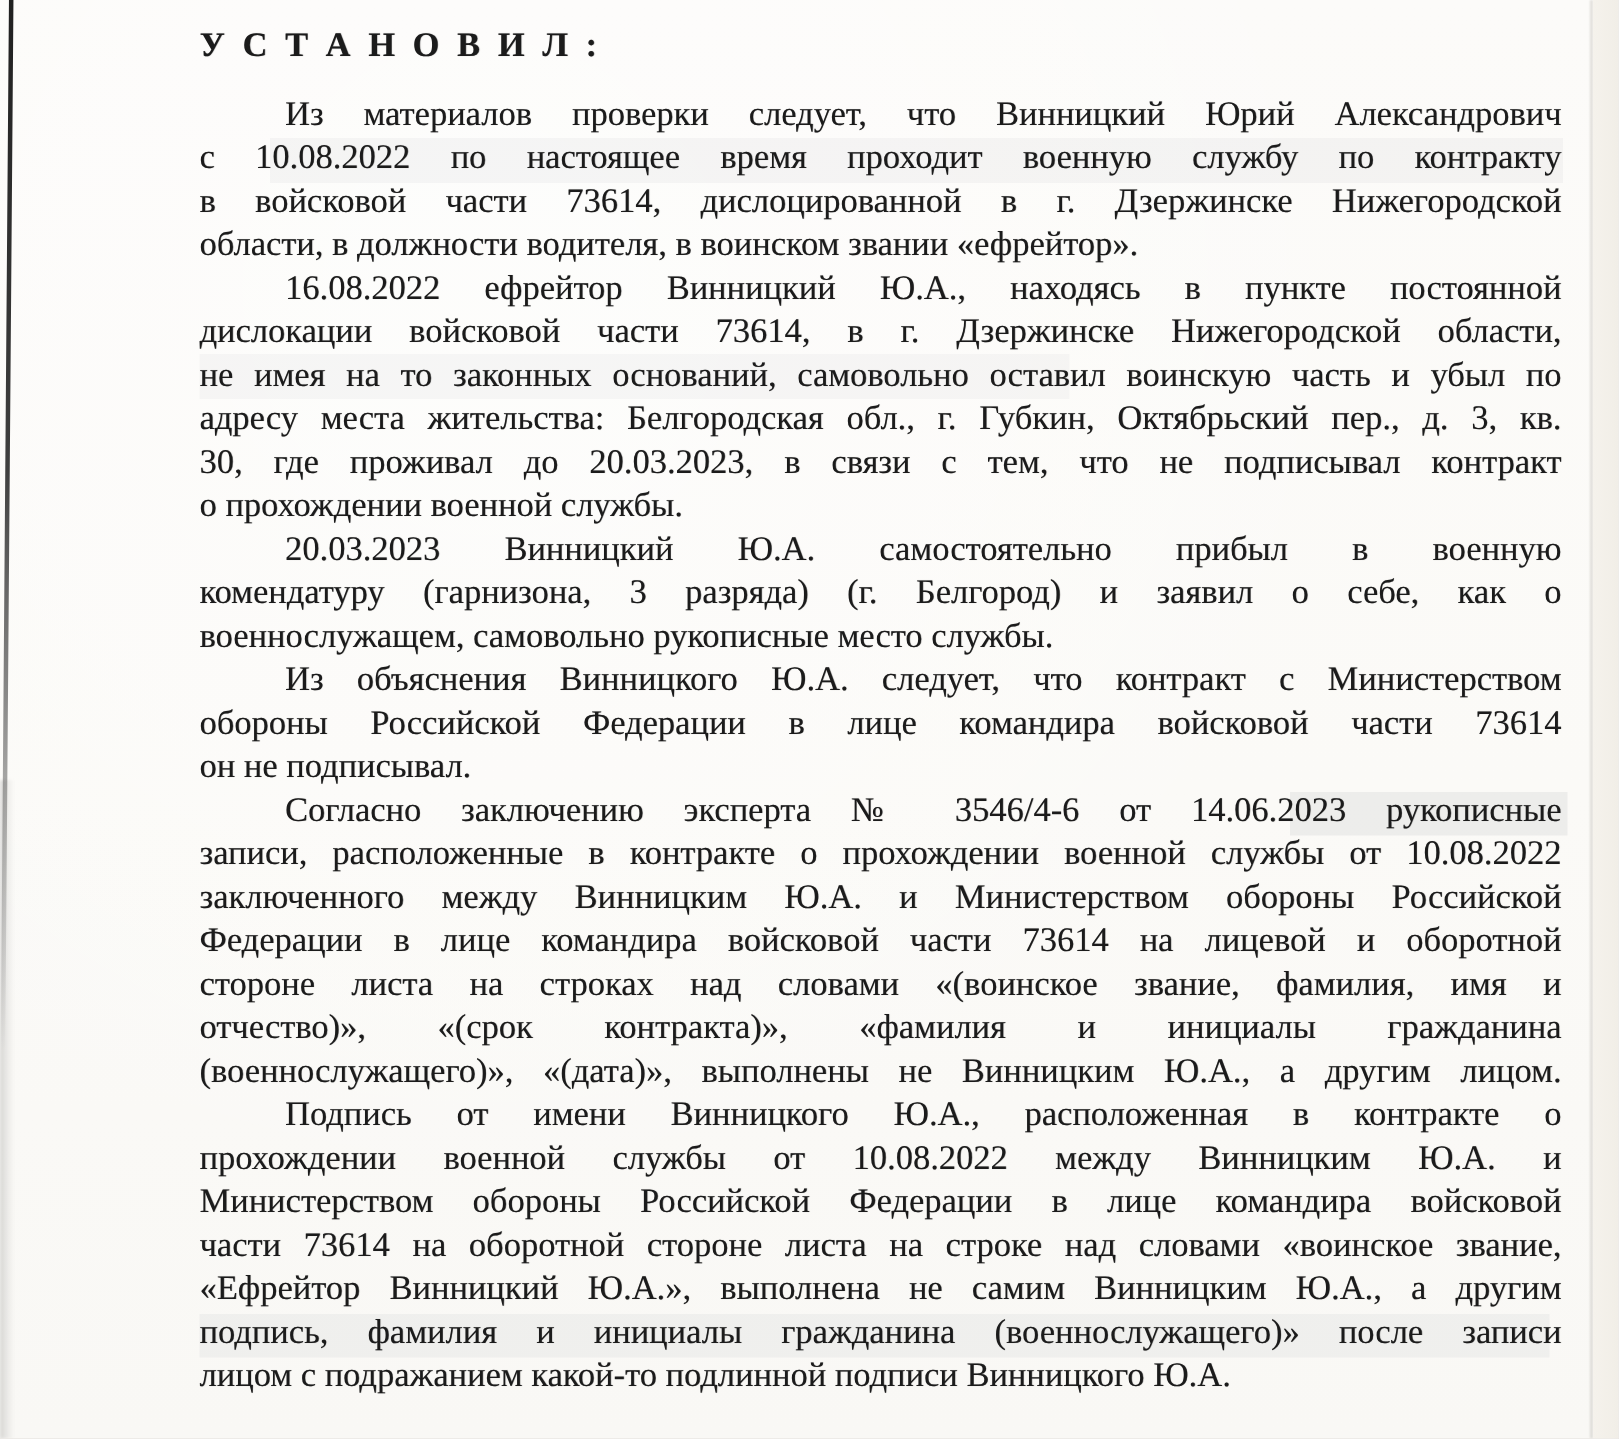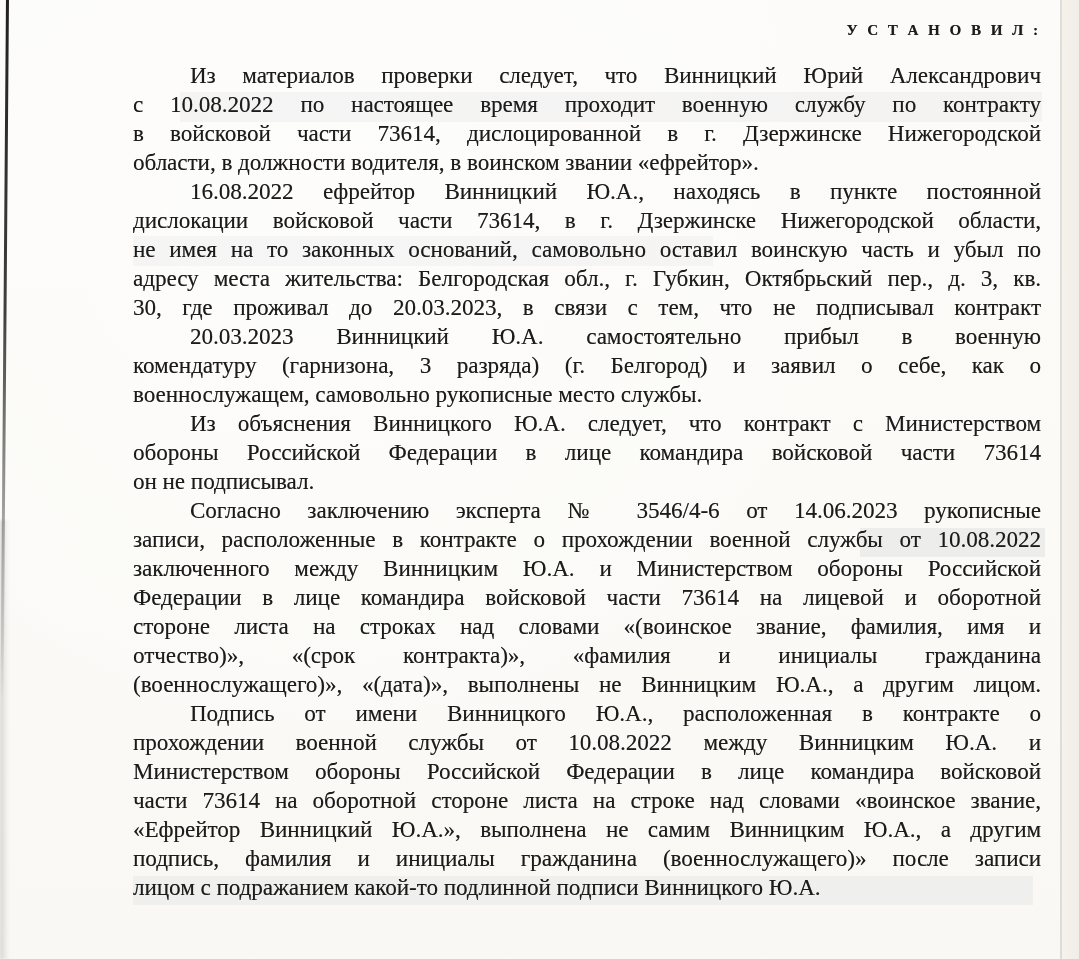--- a/index.html
+++ b/index.html
@@ -38,22 +38,22 @@
   .band-1{left:180px;top:92px;width:862px;height:30px;background:rgba(120,126,138,0.06);}
   .band-2{left:133px;top:236px;width:580px;height:30px;background:rgba(120,126,138,0.05);}
   .band-3{left:860px;top:528px;width:185px;height:29px;background:rgba(120,126,138,0.10);}
   .band-4{left:133px;top:876px;width:900px;height:29px;background:rgba(120,126,138,0.07);}
   
   .textblock{
     position:absolute;left:133px;top:16px;width:908px;
   }
   .heading{
     margin:0 0 17px 0;height:28px;line-height:28px;
-    font-size:15px;font-weight:bold;letter-spacing:3px;
-    text-align:right;
+    font-size:23px;font-weight:bold;letter-spacing:3px;
+    text-align:left;
     text-shadow:0.3px 0.3px 0.5px rgba(0,0,0,0.5);
   }
   .para{margin:0;padding:0;}
   .line{
     height:29px;line-height:29px;font-size:23px;
     text-align:justify;text-align-last:justify;
     white-space:normal;
     text-shadow:0.25px 0.25px 0.45px rgba(0,0,0,0.45);
   }
   .line.first{padding-left:57px;}
@@ -82,20 +82,21 @@
       <div class="line">в войсковой части 73614, дислоцированной в г. Дзержинске Нижегородской</div>
       <div class="line last">области, в должности водителя, в воинском звании «ефрейтор».</div>
     </div>
 
     <div class="para">
       <div class="line first">16.08.2022 ефрейтор Винницкий Ю.А., находясь в пункте постоянной</div>
       <div class="line">дислокации войсковой части 73614, в г. Дзержинске Нижегородской области,</div>
       <div class="line">не имея на то законных оснований, самовольно оставил воинскую часть и убыл по</div>
       <div class="line">адресу места жительства: Белгородская обл., г. Губкин, Октябрьский пер., д. 3, кв.</div>
       <div class="line">30, где проживал до 20.03.2023, в связи с тем, что не подписывал контракт</div>
+      <div class="line last">о прохождении военной службы.</div>
     </div>
 
     <div class="para">
       <div class="line first">20.03.2023 Винницкий Ю.А. самостоятельно прибыл в военную</div>
       <div class="line">комендатуру (гарнизона, 3 разряда) (г. Белгород) и заявил о себе, как о</div>
       <div class="line last">военнослужащем, самовольно рукописные место службы.</div>
     </div>
 
     <div class="para">
       <div class="line first">Из объяснения Винницкого Ю.А. следует, что контракт с Министерством</div>

